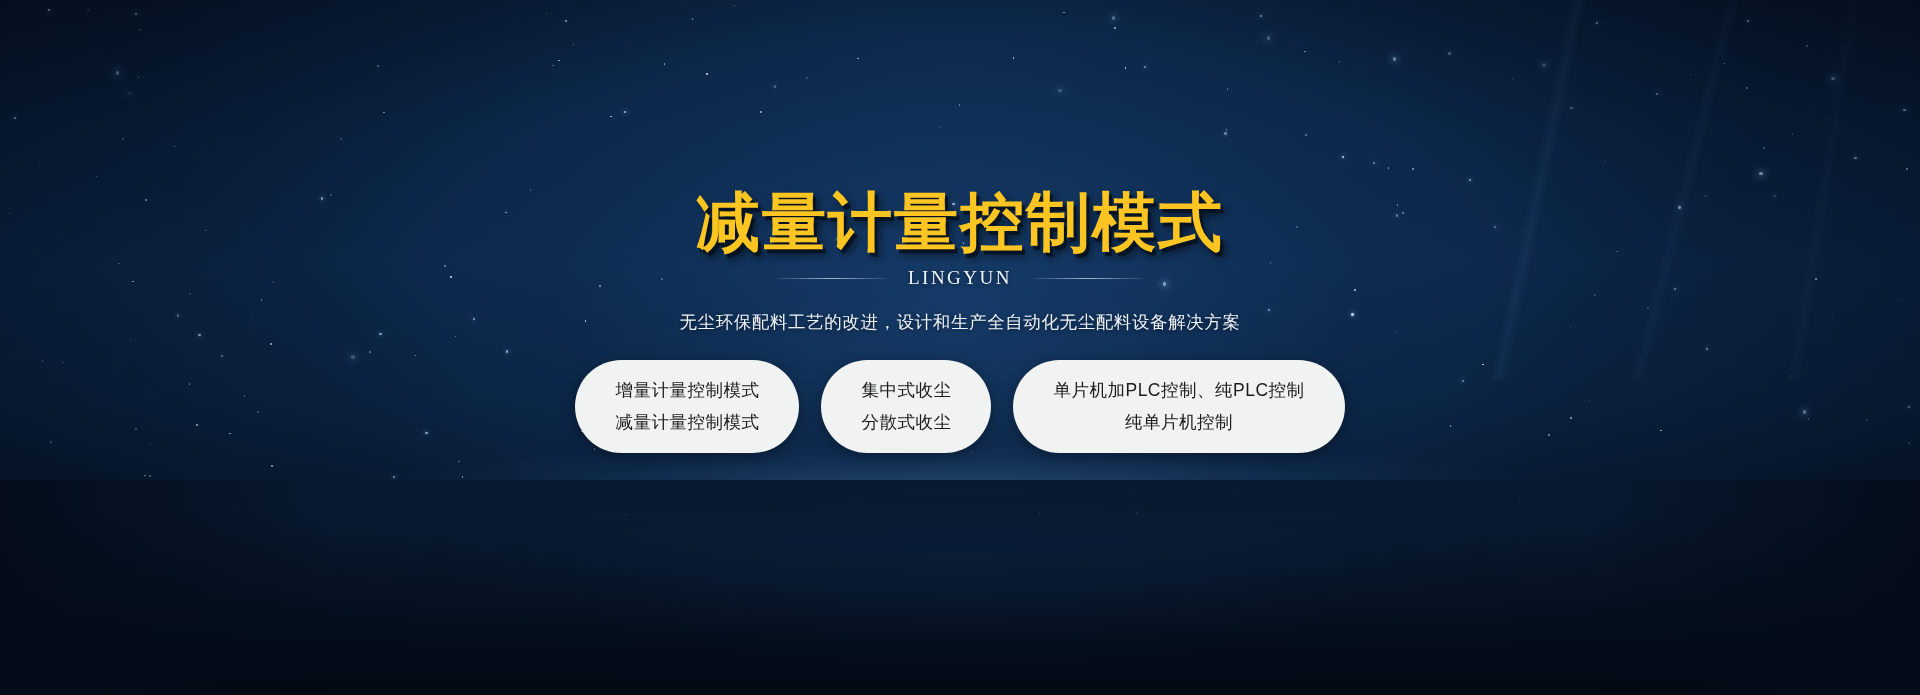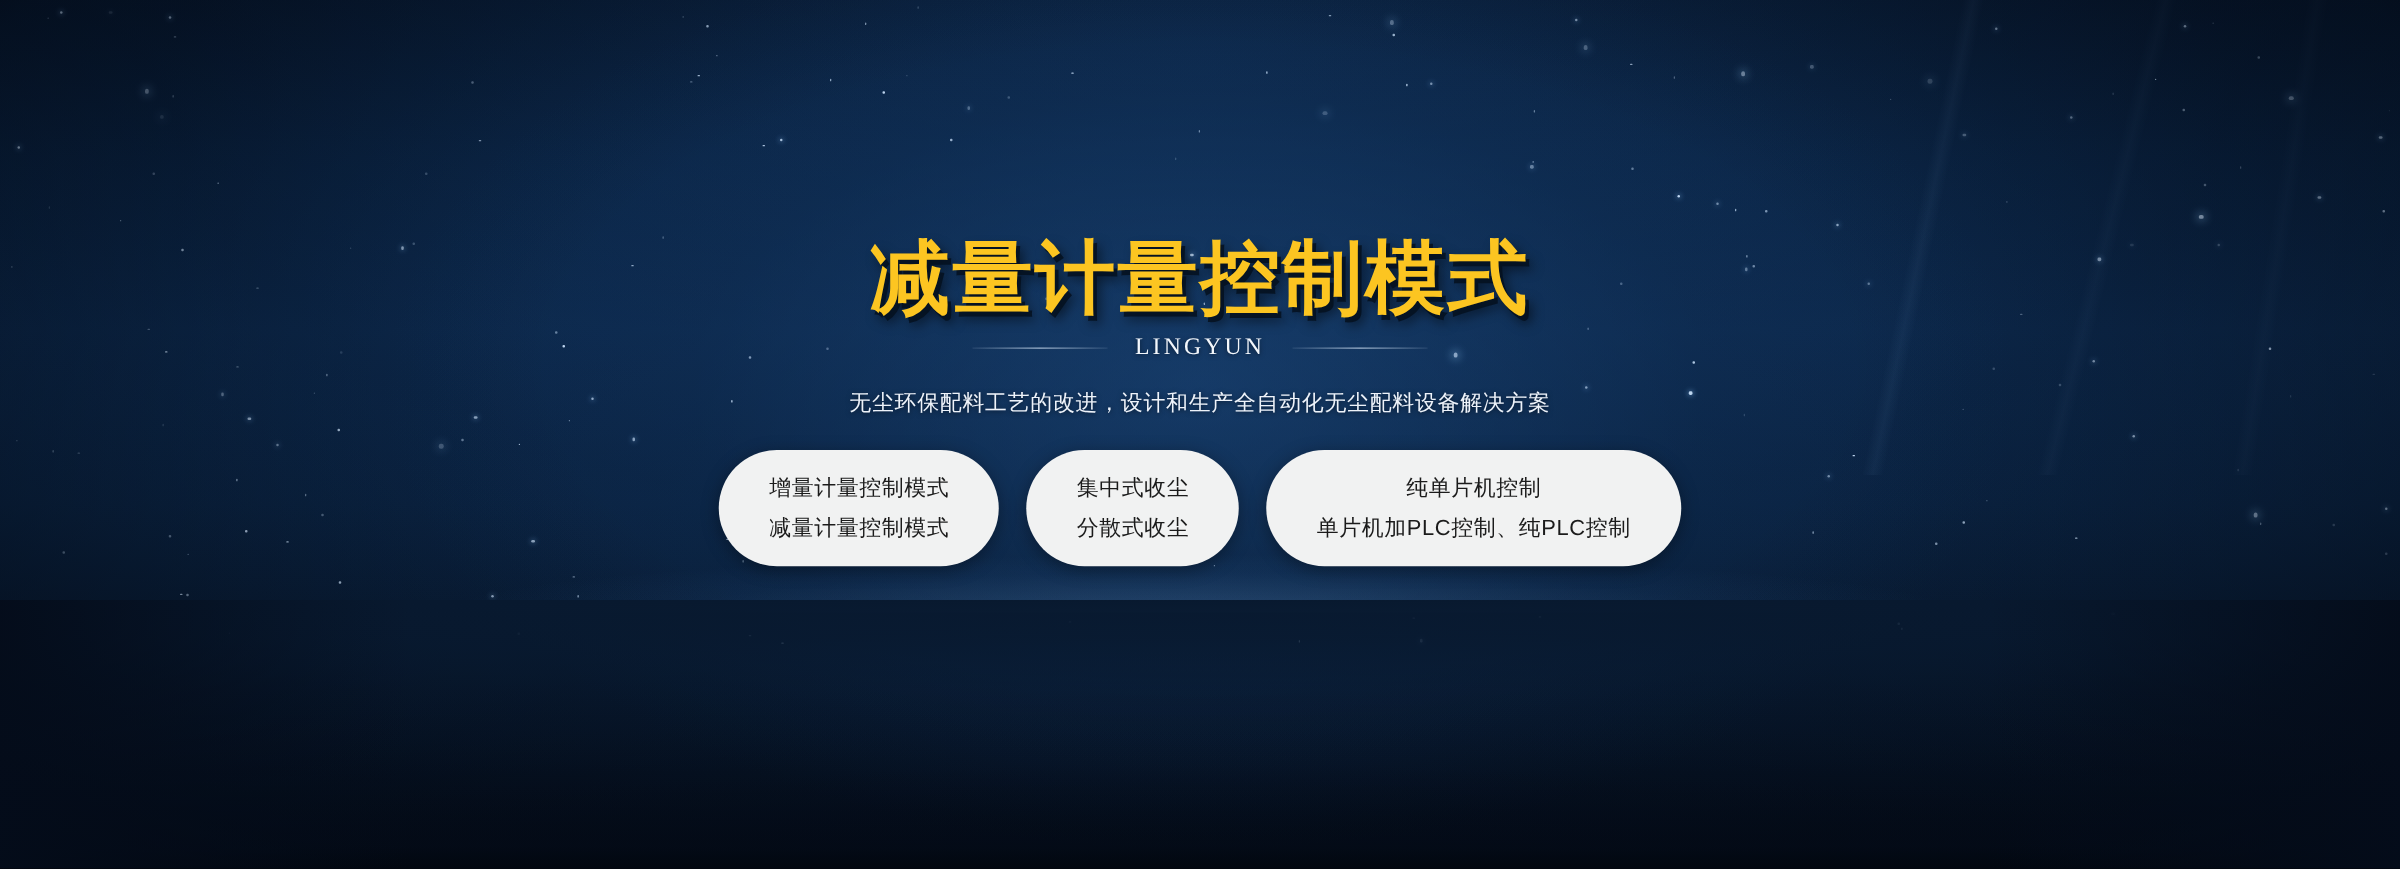--- a/index.html
+++ b/index.html
@@ -297,19 +297,19 @@
         <div class="pill-line">增量计量控制模式</div>
         <div class="pill-line">减量计量控制模式</div>
       </div>
 
       <div class="pill">
         <div class="pill-line">集中式收尘</div>
         <div class="pill-line">分散式收尘</div>
       </div>
 
       <div class="pill">
+        <div class="pill-line">单片机加PLC控制、纯PLC控制</div>
         <div class="pill-line">纯单片机控制</div>
-        <div class="pill-line">单片机加PLC控制、纯PLC控制</div>
       </div>
 
     </div>
   </div>
 </div>
 
 </body></html>

